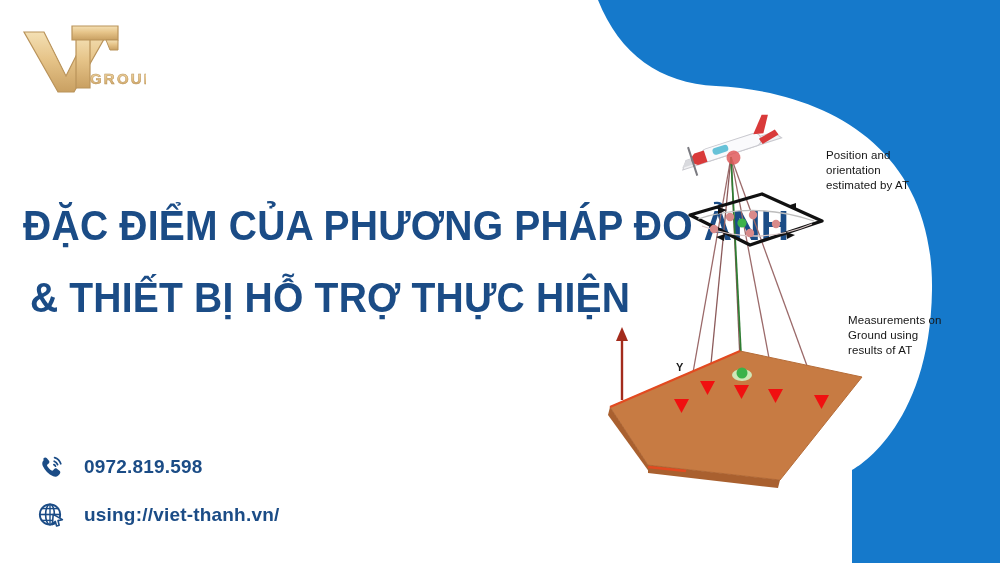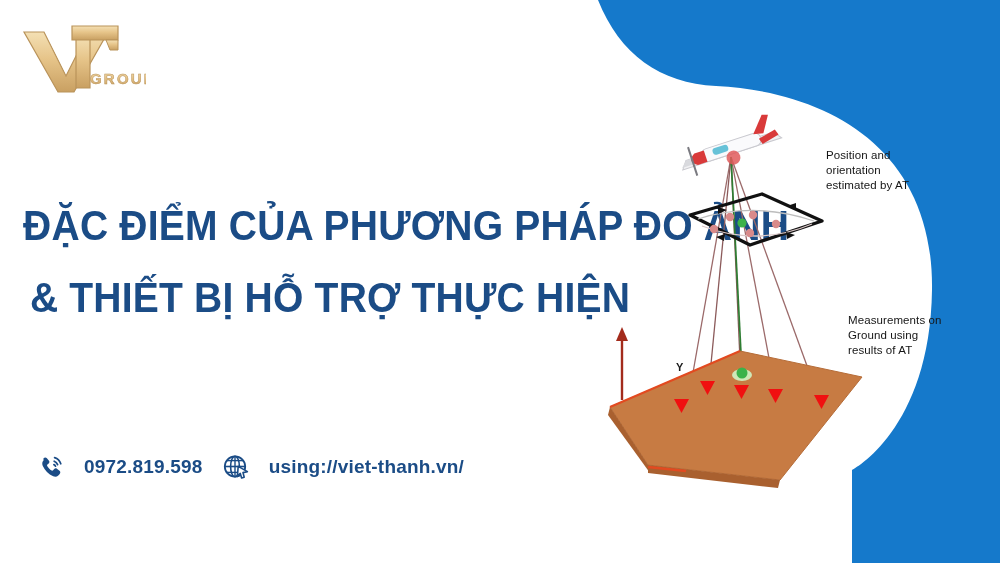--- a/index.html
+++ b/index.html
@@ -46,21 +46,21 @@
     transform:scaleX(0.93);
     transform-origin:center center;
     white-space:nowrap;
   }
 
   
   #contact {
     position:absolute;
     left:36px; top:452px;
     display:flex;
-    flex-direction:row;
+    flex-direction:column;
     gap:18px;
   }
   .contact-row {
     display:flex;
     align-items:center;
     gap:18px;
   }
   .contact-icon {
     width:30px; height:30px;
     flex:0 0 30px;

